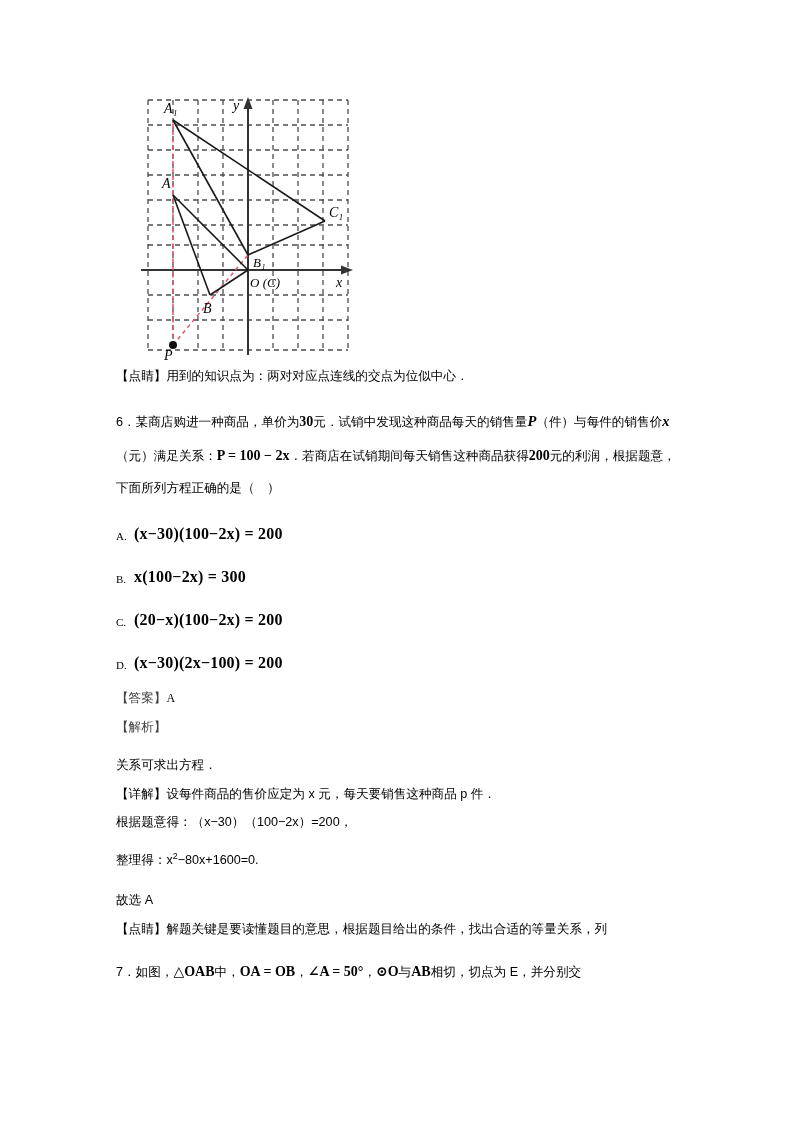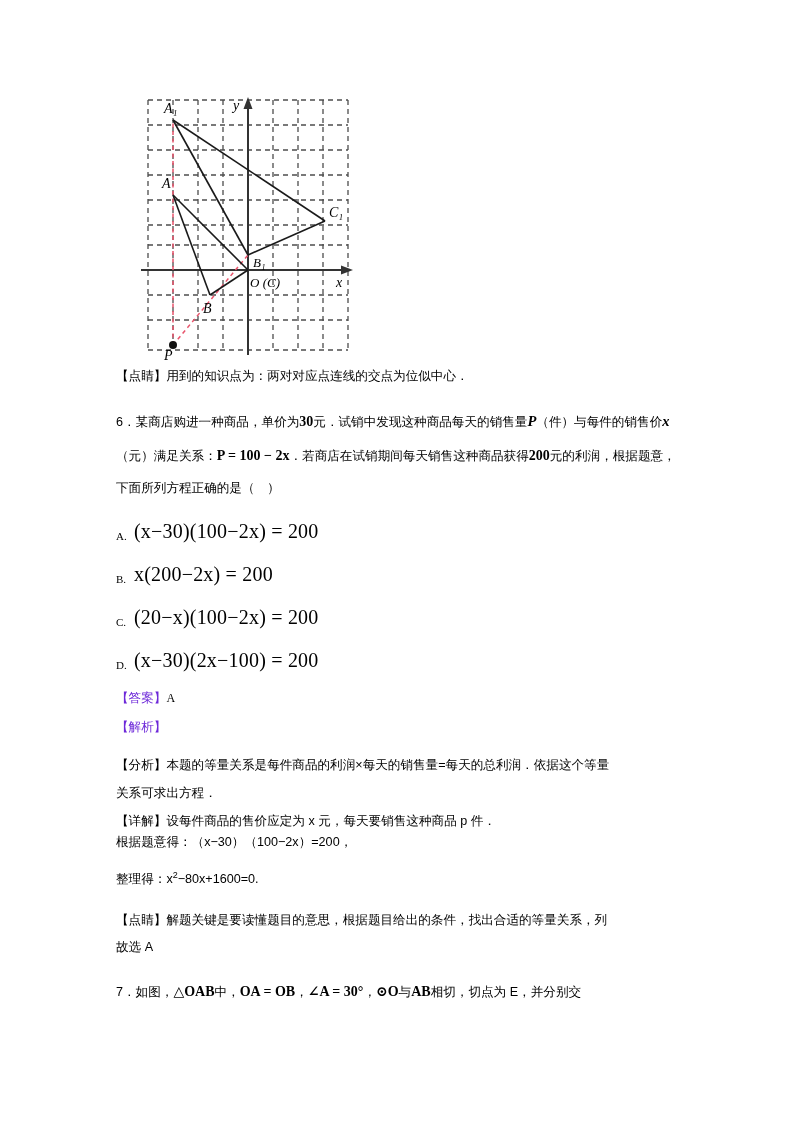--- a/index.html
+++ b/index.html
@@ -41,21 +41,21 @@
   }
   .para {
     font-size: 12.6px;
     line-height: 1.55;
     color: #000;
     margin: 0 0 3px 0;
     text-align: left;
     font-family: "Liberation Sans", "DejaVu Sans", sans-serif;
   }
   .para.tall { line-height: 2.45; }
-  .blue { color: #6d28d9; }
+  .blue { color: #404040; }
   .mth {
     font-family: "Liberation Serif", "DejaVu Serif", serif;
     font-weight: bold;
     font-style: italic;
     font-size: 14.5px;
     letter-spacing: 0px;
   }
   .mth-up {
     font-family: "Liberation Serif", "DejaVu Serif", serif;
     font-weight: bold;
@@ -70,22 +70,22 @@
   }
   .opt-letter {
     font-family: "Liberation Serif", "DejaVu Serif", serif;
     font-size: 11px;
     width: 18px;
     flex: 0 0 18px;
     padding-bottom: 1px;
   }
   .opt-eq {
     font-family: "Liberation Serif", "DejaVu Serif", serif;
-    font-weight: normal;
-    font-size: 20px;
+    font-weight: bold;
+    font-size: 16px;
     letter-spacing: 0.2px;
     white-space: nowrap;
   }
   .mono-sm {
     font-family: "Liberation Serif", "DejaVu Serif", serif;
     font-size: 12px;
   }
   .spacer-10 { height: 10px; }
   .spacer-14 { height: 14px; }
 </style>
@@ -171,50 +171,49 @@
 
     <div class="spacer-10"></div>
 
     <div class="opt-row">
       <span class="opt-letter">A.</span>
       <span class="opt-eq">(x−30)(100−2x) = 200</span>
     </div>
 
     <div class="opt-row">
       <span class="opt-letter">B.</span>
-      <span class="opt-eq">x(200−2x) = 200</span>
+      <span class="opt-eq">x(100−2x) = 300</span>
     </div>
 
     <div class="opt-row">
       <span class="opt-letter">C.</span>
       <span class="opt-eq">(20−x)(100−2x) = 200</span>
     </div>
 
     <div class="opt-row">
       <span class="opt-letter">D.</span>
       <span class="opt-eq">(x−30)(2x−100) = 200</span>
     </div>
 
     <p class="para" style="margin-bottom:9px"><span class="blue">【答案】</span><span class="mono-sm">A</span></p>
 
     <p class="para blue" style="margin-bottom:19px">【解析】</p>
 
-    <p class="para" style="margin-bottom:8px"><span>【分析】</span><span>本题的等量关系是每件商品的利润×每天的销售量=每天的总利润．依据这个等量</span></p>
 
     <p class="para" style="margin-bottom:9px">关系可求出方程．</p>
 
-    <p class="para" style="margin-bottom:1px"><span>【详解】</span><span>设每件商品的售价应定为 x 元，每天要销售这种商品 p 件．</span></p>
+    <p class="para" style="margin-bottom:9px"><span>【详解】</span><span>设每件商品的售价应定为 x 元，每天要销售这种商品 p 件．</span></p>
 
     <p class="para" style="margin-bottom:17px">根据题意得：（x−30）（100−2x）=200，</p>
 
     <p class="para" style="margin-bottom:21px"><span>整理得：x</span><sup style="font-size:9px">2</sup><span>−80x+1600=0.</span></p>
 
+    <p class="para" style="margin-bottom:9px">故选 A</p>
+
     <p class="para" style="margin-bottom:8px"><span>【点睛】</span><span>解题关键是要读懂题目的意思，根据题目给出的条件，找出合适的等量关系，列</span></p>
 
-    <p class="para" style="margin-bottom:9px">故选 A</p>
-
 
     <div class="spacer-14"></div>
 
-    <p class="para"><span>7．</span><span>如图，</span><span class="mth-up">△OAB</span><span>中，</span><span class="mth-up">OA = OB</span><span>，</span><span class="mth-up">∠A = 30°</span><span>，</span><span class="mth-up">⊙O</span><span>与</span><span class="mth-up">AB</span><span>相切，切点为 E，并分别交</span></p>
+    <p class="para"><span>7．</span><span>如图，</span><span class="mth-up">△OAB</span><span>中，</span><span class="mth-up">OA = OB</span><span>，</span><span class="mth-up">∠A = 50°</span><span>，</span><span class="mth-up">⊙O</span><span>与</span><span class="mth-up">AB</span><span>相切，切点为 E，并分别交</span></p>
 
   </div>
 </div>
 
 </body></html>

